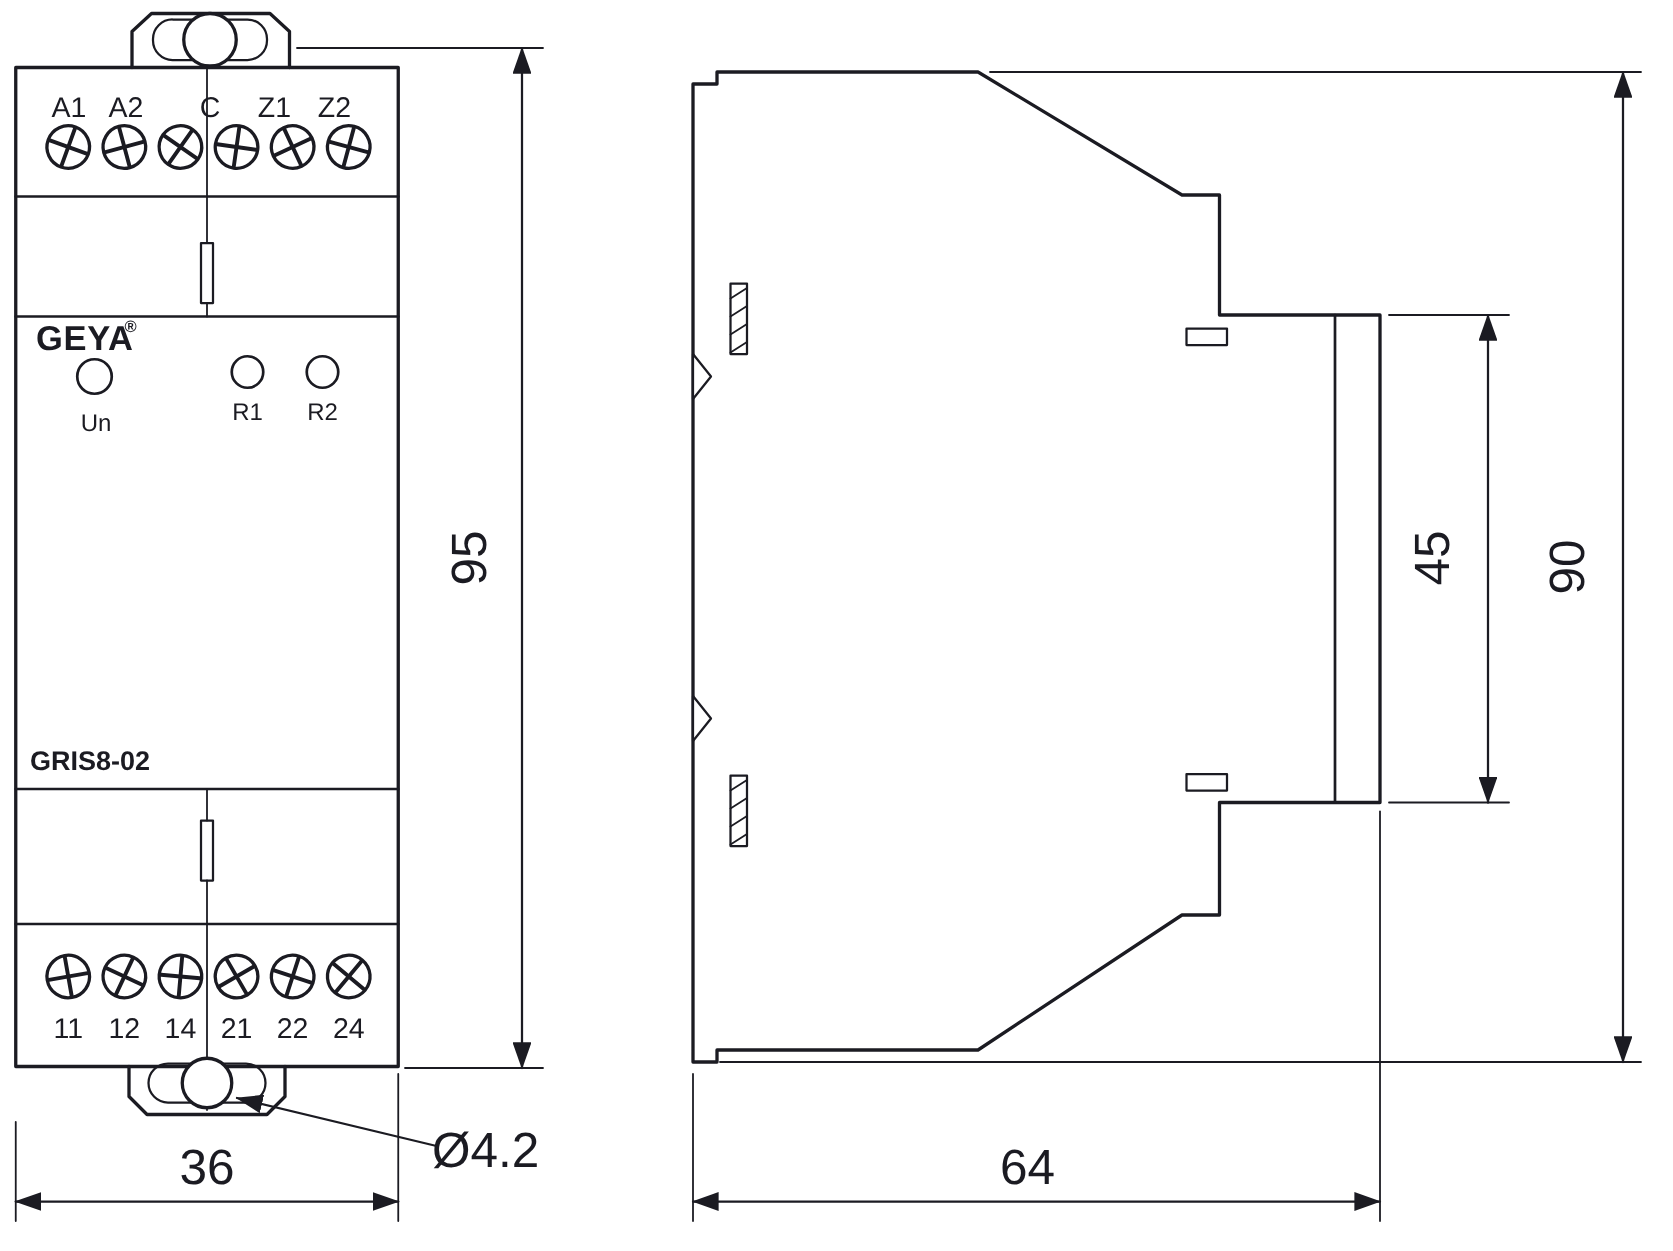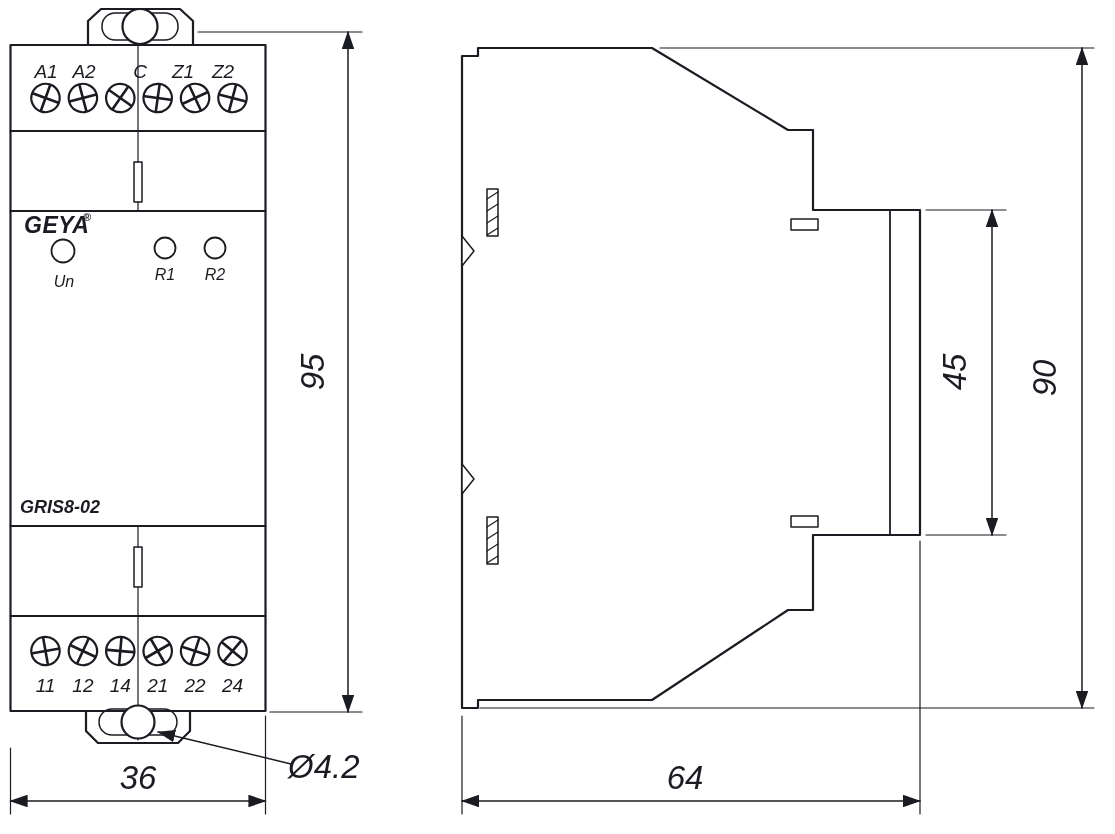--- a/index.html
+++ b/index.html
@@ -1,16 +1,16 @@
 <!DOCTYPE html>
 <html><head>
 <meta charset="utf-8">
 <style>
   html,body{margin:0;padding:0;background:#ffffff;}
-  .canvas{width:1115px;height:834px;background:#ffffff;position:relative;overflow:hidden;font-style:italic;}
+  .canvas{width:1115px;height:834px;background:#ffffff;position:relative;overflow:hidden;}
   svg{display:block;}
   .stroke{stroke:#1b1b22;fill:none;stroke-linecap:round;stroke-linejoin:round;}
   .w22{stroke-width:2.2;}
   .w18{stroke-width:1.8;}
   .w15{stroke-width:1.5;}
   .w12{stroke-width:1.2;}
   .cross{stroke-width:2.6;}
   .fillwhite{fill:#ffffff;}
   text{fill:#1b1b22;font-family:"Liberation Sans", sans-serif;}
   .dim-text{font-size:33px;}

